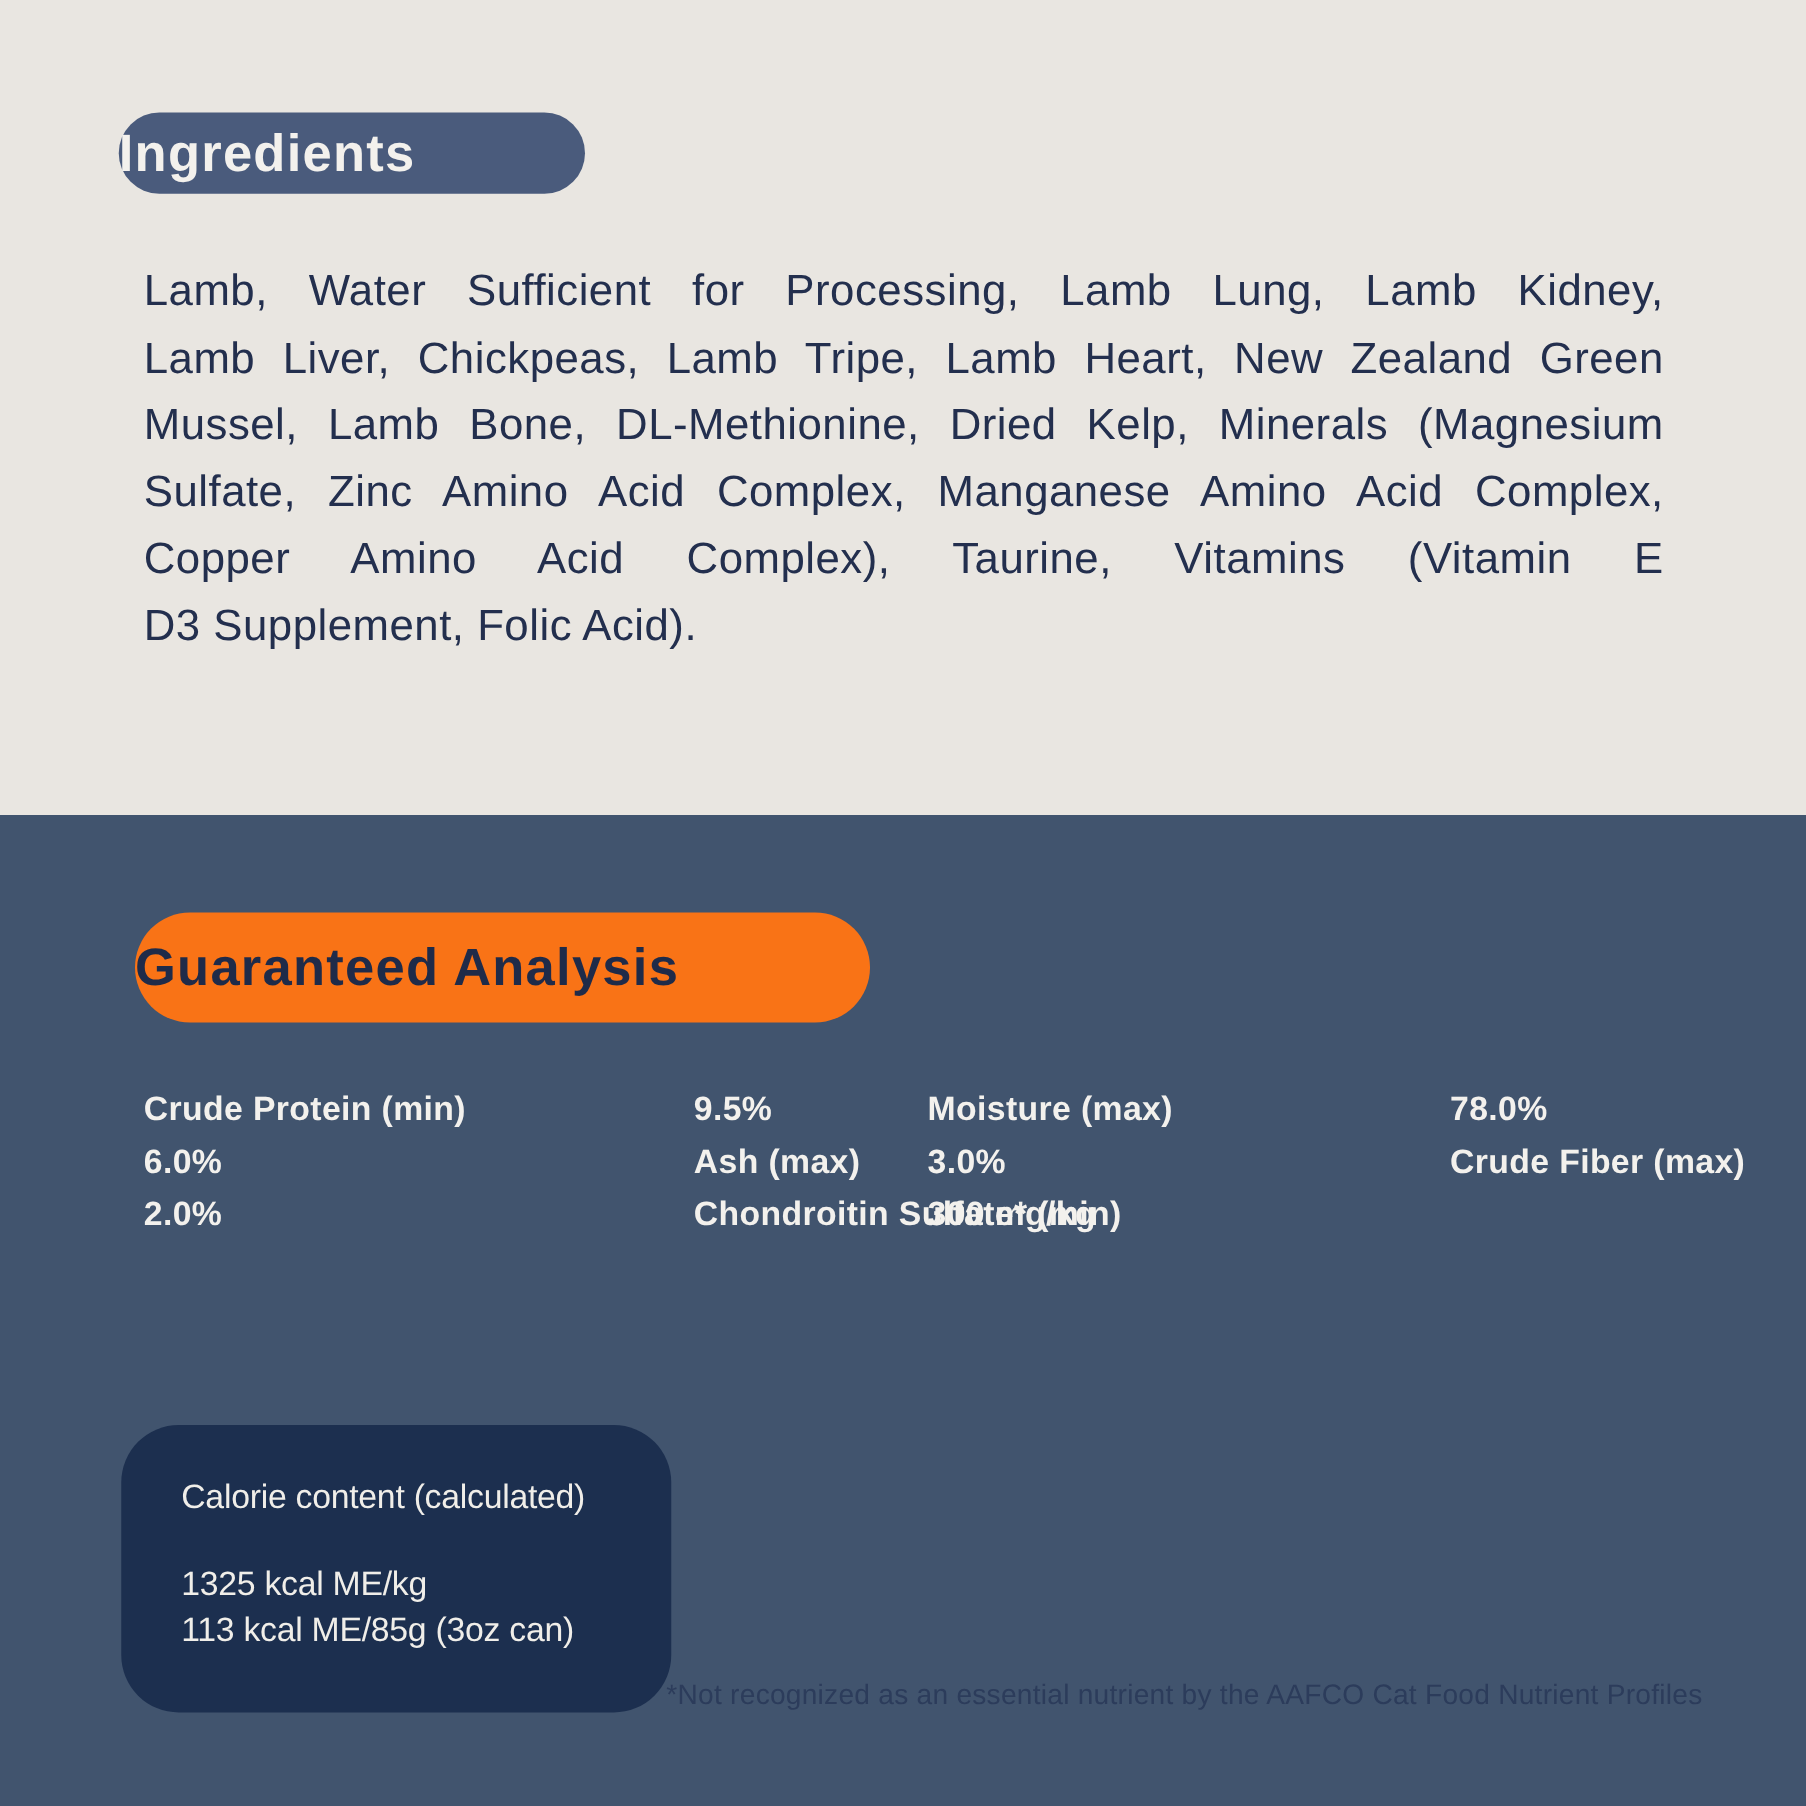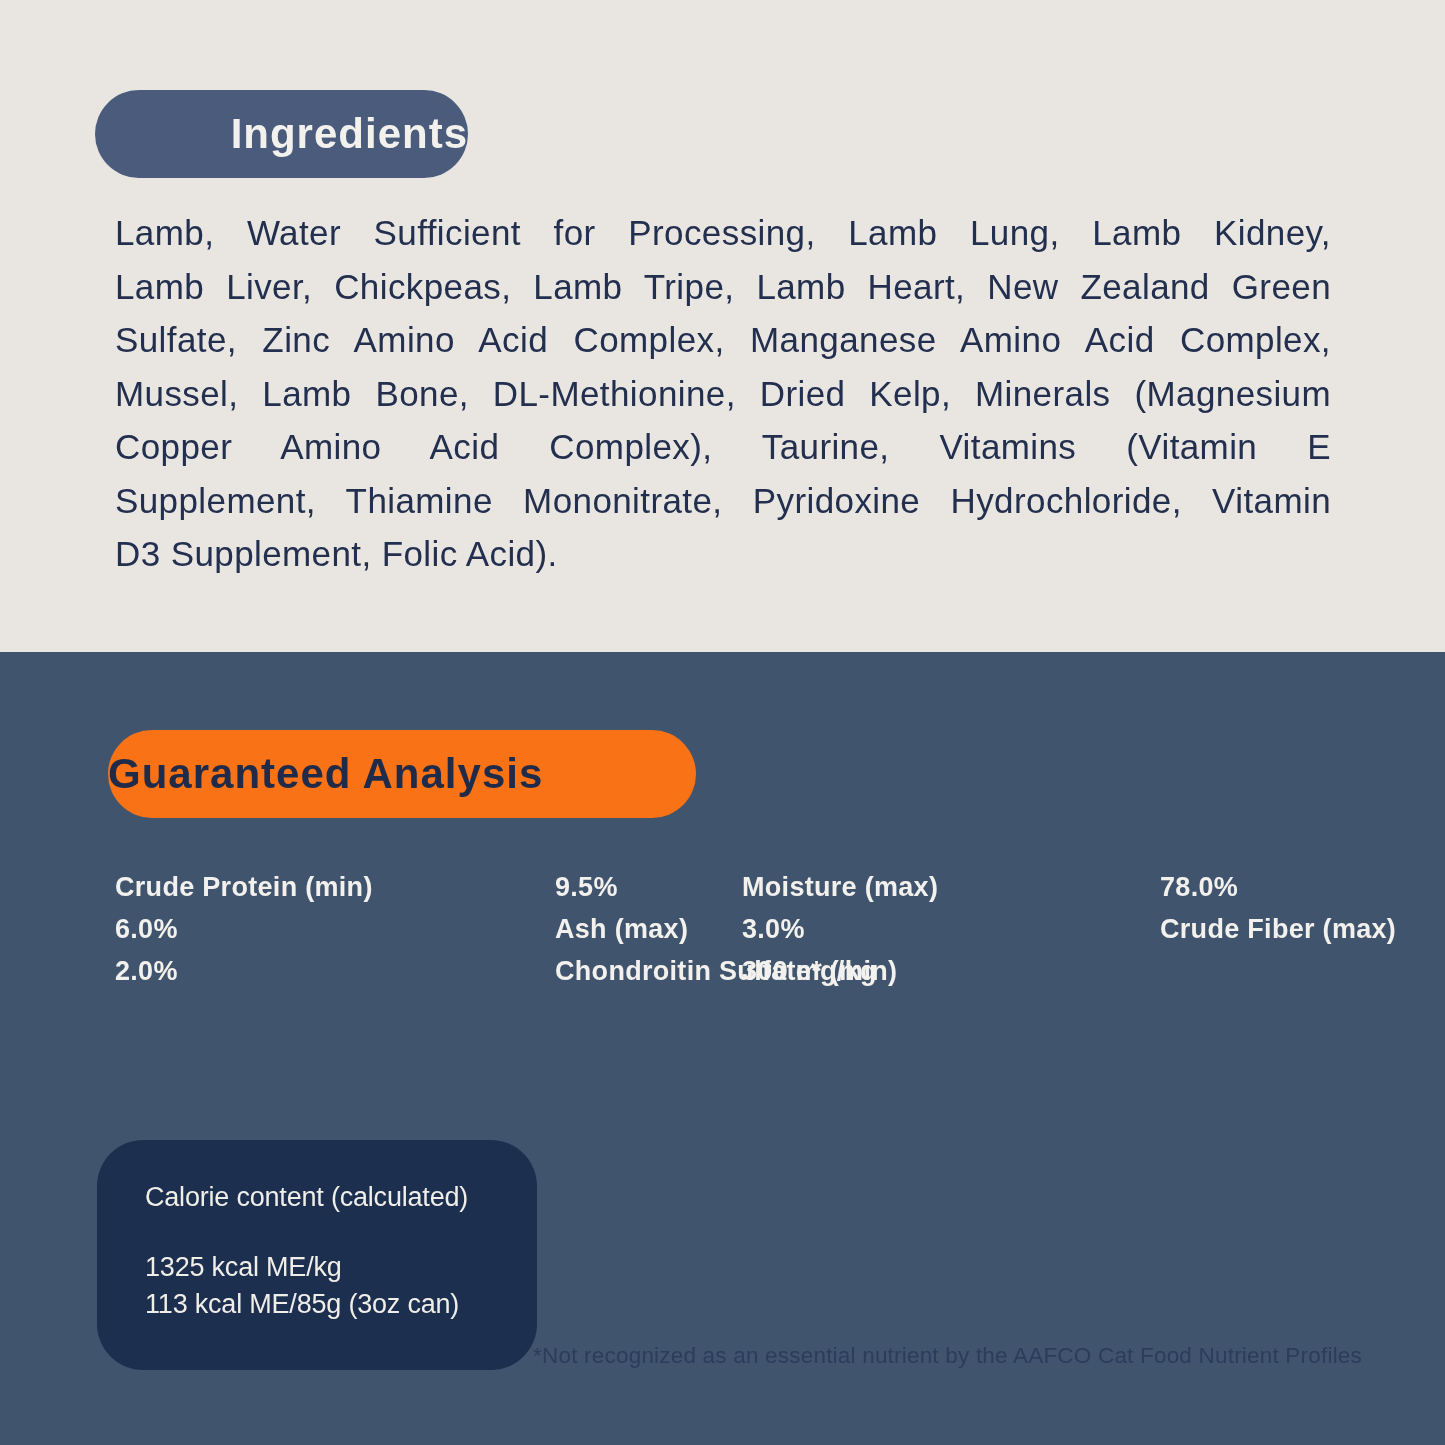--- a/index.html
+++ b/index.html
@@ -18,24 +18,24 @@
   .top-section {
     position: absolute;
     left: 0; top: 0;
     width: 1445px; height: 652px;
     background: #E9E6E1;
   }
 
   .pill-ingredients {
     position: absolute;
     left: 95px; top: 90px;
-    width: 373px; height: 88px;
+    width: 373px; height: 65px;
     background: #4A5B7C;
     border-radius: 44px;
-    display: flex; align-items: center; justify-content: flex-end;
+    display: flex; align-items: center; justify-content: flex-start;
     color: #F3F1ED;
     font-size: 42px; font-weight: 700; letter-spacing: 1px;
   }
 
   .ingredients-text {
     position: absolute;
     left: 115px; top: 206px;
     width: 1216px;
     font-size: 35px;
     line-height: 53.5px;
@@ -113,24 +113,23 @@
 
 <div class="page">
 
   <div class="top-section">
     <div class="pill-ingredients">
       <span>Ingredients</span>
     </div>
     <div class="ingredients-text">
       <div class="ing-line">Lamb, Water Sufficient for Processing, Lamb Lung, Lamb Kidney,</div>
       <div class="ing-line">Lamb Liver, Chickpeas, Lamb Tripe, Lamb Heart, New Zealand Green</div>
+      <div class="ing-line">Mussel, Lamb Bone, DL-Methionine, Dried Kelp, Minerals (Magnesium</div>
       <div class="ing-line">Sulfate, Zinc Amino Acid Complex, Manganese Amino Acid Complex,</div>
-      <div class="ing-line">Mussel, Lamb Bone, DL-Methionine, Dried Kelp, Minerals (Magnesium</div>
       <div class="ing-line">Copper Amino Acid Complex), Taurine, Vitamins (Vitamin E</div>
-      <div class="ing-line">Supplement, Thiamine Mononitrate, Pyridoxine Hydrochloride, Vitamin</div>
       <div class="ing-line last">D3 Supplement, Folic Acid).</div>
     </div>
   </div>
 
   <div class="bottom-section"></div>
 
   <div class="pill-analysis">
     <span>Guaranteed Analysis</span>
   </div>
 

